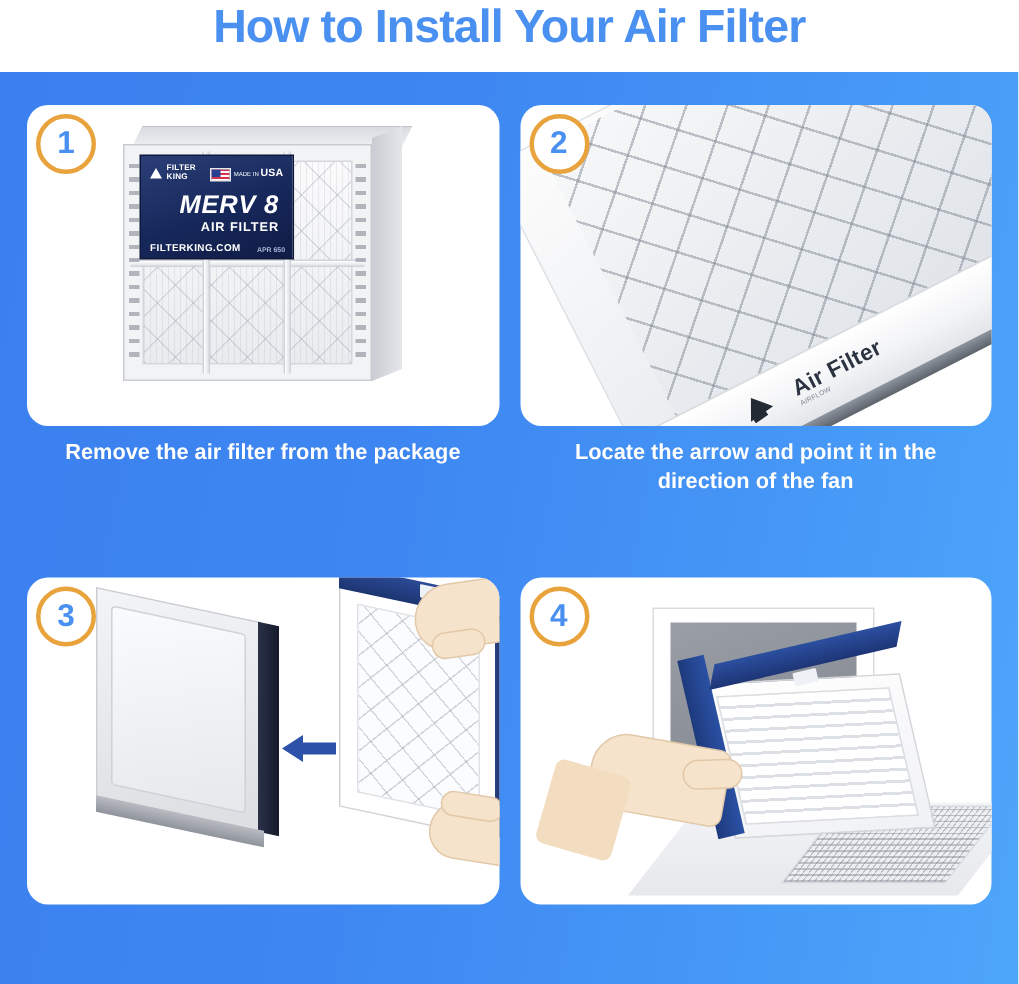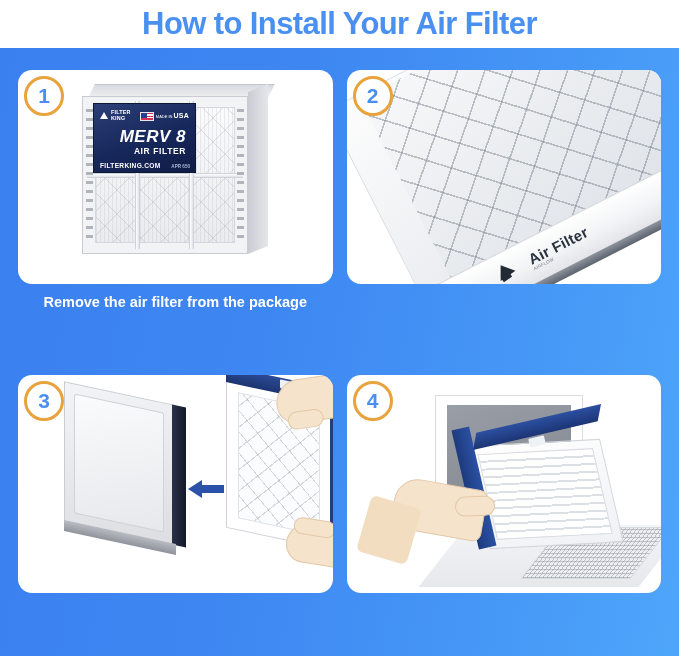--- a/index.html
+++ b/index.html
@@ -7,21 +7,21 @@
     width: 679px; height: 656px;
     font-family: "Liberation Sans", sans-serif;
     overflow: hidden;
     background: #ffffff;
   }
   .page { position: relative; width: 679px; height: 656px; background: #ffffff; }
 
   
   .title-bar {
     position: absolute; left: 0; top: 0; width: 679px; height: 48px;
-    background: #ffffff; display: flex; align-items: center; justify-content: center;
+    background: #ffffff; display: flex; align-items: flex-start; justify-content: center;
   }
   .title {
     font-size: 31px; font-weight: bold; color: #4a90f0;
     letter-spacing: -0.6px; white-space: nowrap;
     font-family: "Liberation Sans", sans-serif;
   }
 
   
   .body-bg {
     position: absolute; left: 0; top: 48px; width: 679px; height: 608px;
@@ -390,20 +390,21 @@
               <div class="f2-edge"></div>
               <div class="f2-arrow"></div>
               <div class="f2-text">
                 <span>Air Filter</span>
                 <small>AIRFLOW</small>
               </div>
             </div>
           </div>
         </div>
       </div>
+      <div class="caption">Locate the arrow and point it in the direction of the fan</div>
     </div>
 
     <div class="step">
       <div class="card tall">
         <div class="badge">3</div>
         <div class="art f3">
           <div class="slot-face"></div>
           <div class="slot-side"></div>
           <div class="slot-bottom"></div>
           <div class="arrow3"></div>

